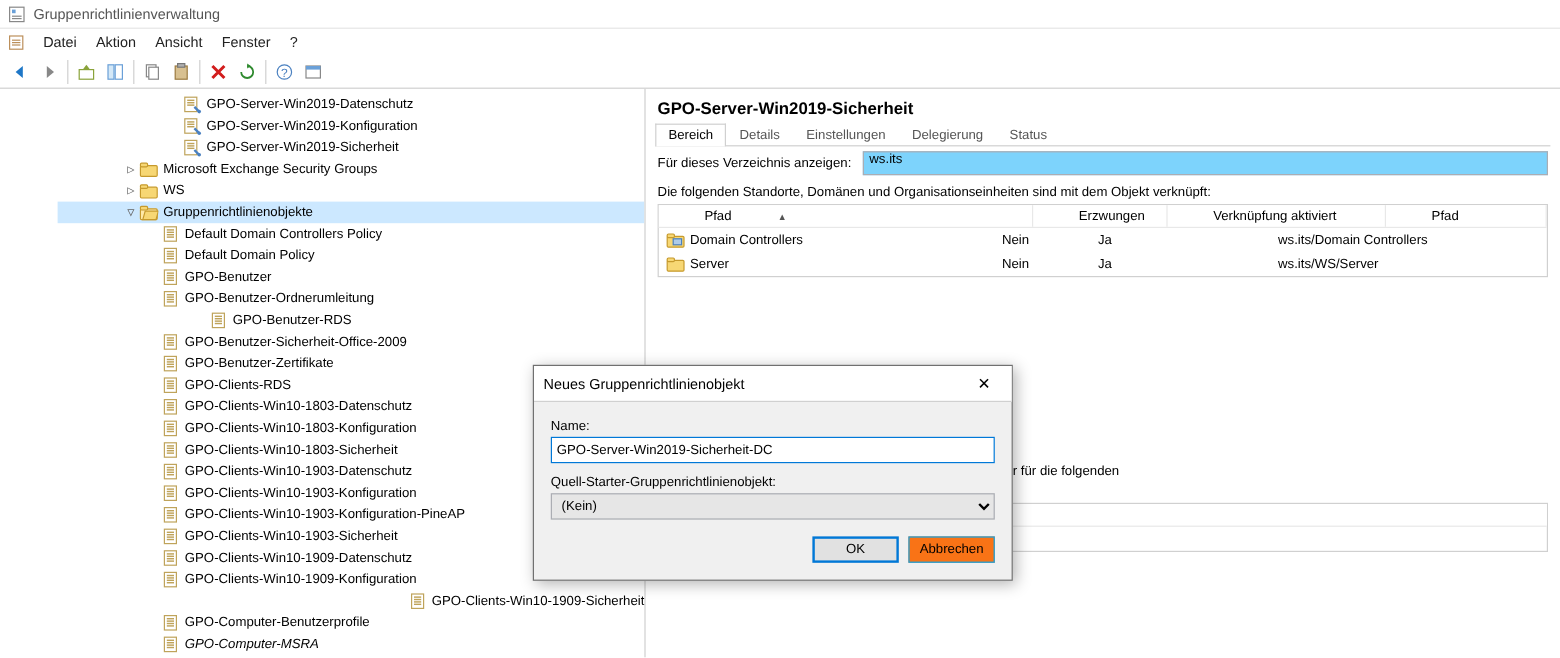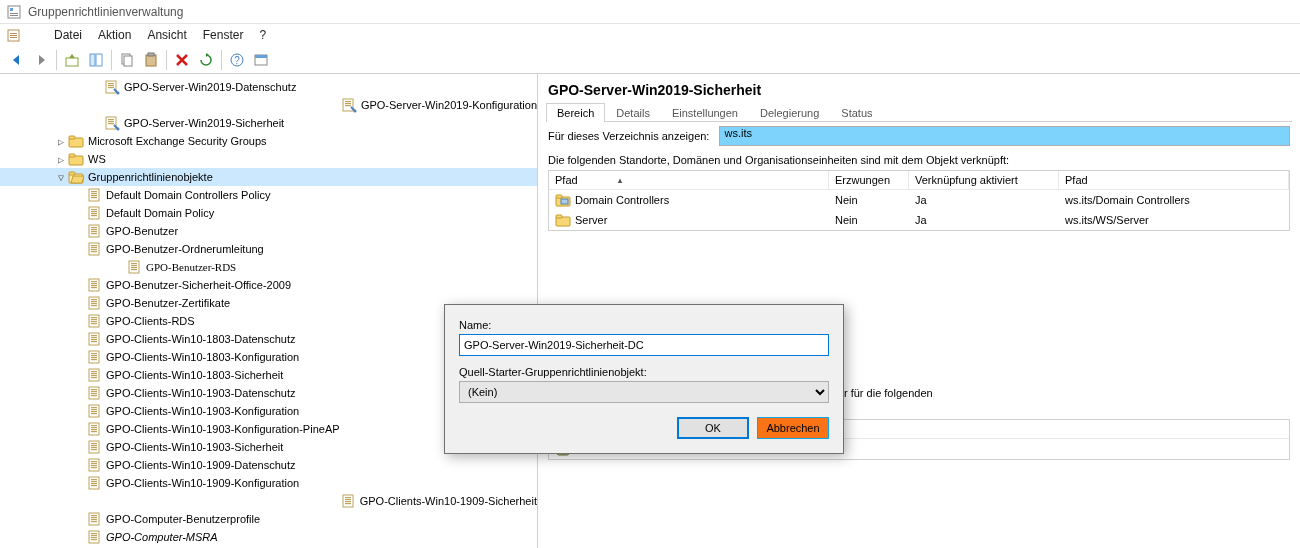--- a/index.html
+++ b/index.html
@@ -2,55 +2,55 @@
 <html><head>
 <meta charset="utf-8">
 <style>
 * { box-sizing: border-box; margin: 0; padding: 0; }
 body { font-family: "Segoe UI", Tahoma, sans-serif; font-size: 11px; background: #fff; overflow: hidden; width: 1300px; height: 548px; position: relative; }
 
 .titlebar { height: 24px; display: flex; align-items: center; padding: 0 6px; background: #fff; border-bottom: 1px solid #e5e5e5; }
 .titlebar .app-icon { width: 16px; height: 16px; margin-right: 6px; }
 .titlebar .title { color: #555; font-size: 12px; }
 
-.menubar { height: 22px; display: flex; align-items: center; padding: 0 6px; gap: 20px; }
+.menubar { height: 22px; display: flex; align-items: center; padding: 0 6px; gap: 2px; }
 .menubar .mitem { padding: 2px 8px; color: #222; font-size: 12px; }
 .menubar .maction-icon { width: 16px; height: 16px; margin-right: 4px; }
 
 .toolbar { height: 28px; display: flex; align-items: center; padding: 0 6px; gap: 2px; border-bottom: 1px solid #d0d0d0; }
 .toolbar .tbtn { width: 22px; height: 22px; display: flex; align-items: center; justify-content: center; }
 .toolbar .sep { width: 1px; height: 20px; background: #d0d0d0; margin: 0 2px; }
 
 .main { display: flex; height: calc(548px - 24px - 22px - 28px); }
 .tree-pane { width: 538px; border-right: 1px solid #d0d0d0; overflow-y: auto; position: relative; padding-top: 4px; }
 .tree-pane::-webkit-scrollbar { width: 17px; }
 .tree-pane::-webkit-scrollbar-track { background: #f0f0f0; }
 .tree-pane::-webkit-scrollbar-thumb { background: #c0c0c0; }
 
-.tree-row { display: flex; align-items: center; height: 18px; white-space: nowrap; }
+.tree-row { display: flex; align-items: center; height: 18px; white-space: nowrap; margin-left: 48px; }
 .tree-row .expander { width: 14px; text-align: center; color: #666; font-size: 10px; font-family: Consolas, monospace; }
 .tree-row .icon { width: 16px; height: 16px; margin-right: 4px; flex-shrink: 0; }
 .tree-row .label { color: #000; }
 .tree-row.selected { background: #cce8ff; }
 .tree-row.selected .label { color: #000; }
 
 .detail-pane { flex: 1; padding: 4px 8px 8px 8px; overflow: hidden; }
 .detail-title { font-weight: bold; font-size: 14px; padding: 4px 0 4px 2px; }
 .tabs { display: flex; border-bottom: 1px solid #d0d0d0; }
 .tab { padding: 3px 10px; border: 1px solid transparent; border-bottom: none; color: #555; position: relative; top: 1px; }
 .tab.active { border-color: #d0d0d0; background: #fff; color: #000; }
 
 .section-title { font-weight: bold; margin: 8px 2px 4px 2px; }
 .body-text { margin: 4px 2px; color: #000; }
 .directory-row { display: flex; align-items: center; gap: 10px; margin: 4px 2px 8px 2px; }
 .directory-input { flex: 1; border: 1px solid #abadb3; height: 20px; padding: 0 4px; background: #7dd3fc; }
 
 .link-table { border: 1px solid #d0d0d0; margin: 2px; }
 .link-table .hdr { display: flex; background: #fff; border-bottom: 1px solid #e8e8e8; }
-.link-table .hdr .col { padding: 3px 6px; border-right: 1px solid #e8e8e8; font-weight: normal; color: #000; display: flex; align-items: center; }
+.link-table .hdr .col { padding: 3px 6px; border-right: 1px solid #e8e8e8; font-weight: normal; color: #000; display: flex; align-items: center; margin-left: 32px; }
 .link-table .row { display: flex; }
 .link-table .row .col { padding: 2px 6px; display: flex; align-items: center; gap: 4px; }
 .link-table .sort-caret { margin-left: 40px; color: #555; font-size: 9px; }
 .col-pfad1 { width: 280px; }
 .col-erz { width: 80px; }
 .col-verkn { width: 150px; }
 .col-pfad2 { flex: 1; }
 
 .filter-box { border: 1px solid #d0d0d0; margin: 2px; }
 .filter-box .hdr { display: flex; background: #fff; border-bottom: 1px solid #e8e8e8; }
@@ -174,21 +174,21 @@
             <rect x="2" y="2" width="10" height="12" fill="#fff" stroke="#bfa35a"></rect>
             <rect x="4" y="4" width="6" height="1.2" fill="#bfa35a"></rect>
             <rect x="4" y="6" width="6" height="1.2" fill="#bfa35a"></rect>
             <rect x="4" y="8" width="6" height="1.2" fill="#bfa35a"></rect>
             <path d="M10 10 L14 14" stroke="#4a80c0" stroke-width="2"></path>
             <circle cx="14" cy="14" r="1.5" fill="#4a80c0"></circle>
           </svg>
         </span>
         <span class="label">GPO-Server-Win2019-Datenschutz</span>
       </div>
-      <div class="tree-row" style="padding-left: 90px; justify-content: flex-end;">
+      <div class="tree-row" style="padding-left: 90px;">
         <span class="expander">&nbsp;</span>
         <span class="icon">
           <svg width="16" height="16">
             <rect x="2" y="2" width="10" height="12" fill="#fff" stroke="#bfa35a"></rect>
             <rect x="4" y="4" width="6" height="1.2" fill="#bfa35a"></rect>
             <rect x="4" y="6" width="6" height="1.2" fill="#bfa35a"></rect>
             <rect x="4" y="8" width="6" height="1.2" fill="#bfa35a"></rect>
             <path d="M10 10 L14 14" stroke="#4a80c0" stroke-width="2"></path>
             <circle cx="14" cy="14" r="1.5" fill="#4a80c0"></circle>
           </svg>
@@ -285,21 +285,21 @@
           <svg width="16" height="16">
             <rect x="3" y="2" width="10" height="12" fill="#fff" stroke="#bfa35a"></rect>
             <rect x="5" y="4" width="6" height="1.2" fill="#bfa35a"></rect>
             <rect x="5" y="6" width="6" height="1.2" fill="#bfa35a"></rect>
             <rect x="5" y="8" width="6" height="1.2" fill="#bfa35a"></rect>
             <rect x="5" y="10" width="6" height="1.2" fill="#bfa35a"></rect>
           </svg>
         </span>
         <span class="label">GPO-Benutzer-Ordnerumleitung</span>
       </div>
-      <div class="tree-row" style="padding-left: 112px; font-family: Liberation Serif, serif;">
+      <div class="tree-row" style="padding-left: 112px;">
         <span class="expander">&nbsp;</span>
         <span class="icon">
           <svg width="16" height="16">
             <rect x="3" y="2" width="10" height="12" fill="#fff" stroke="#bfa35a"></rect>
             <rect x="5" y="4" width="6" height="1.2" fill="#bfa35a"></rect>
             <rect x="5" y="6" width="6" height="1.2" fill="#bfa35a"></rect>
             <rect x="5" y="8" width="6" height="1.2" fill="#bfa35a"></rect>
             <rect x="5" y="10" width="6" height="1.2" fill="#bfa35a"></rect>
           </svg>
         </span>
@@ -582,20 +582,24 @@
               </svg>
             </span>
             <span>Authentifizierte Benutzer</span>
           </div>
         </div>
     </div>
   </div>
 </div>
 
 <div class="dialog-backdrop">
+  <div class="dlg-title">
+    <span class="t">Neues Gruppenrichtlinienobjekt</span>
+    <span class="close">✕</span>
+  </div>
   <div class="dlg-body">
     <div class="lbl">Name:</div>
     <input class="dlg-input" value="GPO-Server-Win2019-Sicherheit-DC" style="">
     <div class="lbl" style="margin-top:10px">Quell-Starter-Gruppenrichtlinienobjekt:</div>
     <select class="dlg-select"><option>(Kein)</option></select>
   </div>
   <div class="dlg-buttons">
     <button class="dlg-btn primary">OK</button>
     <button class="dlg-btn">Abbrechen</button>
   </div>

